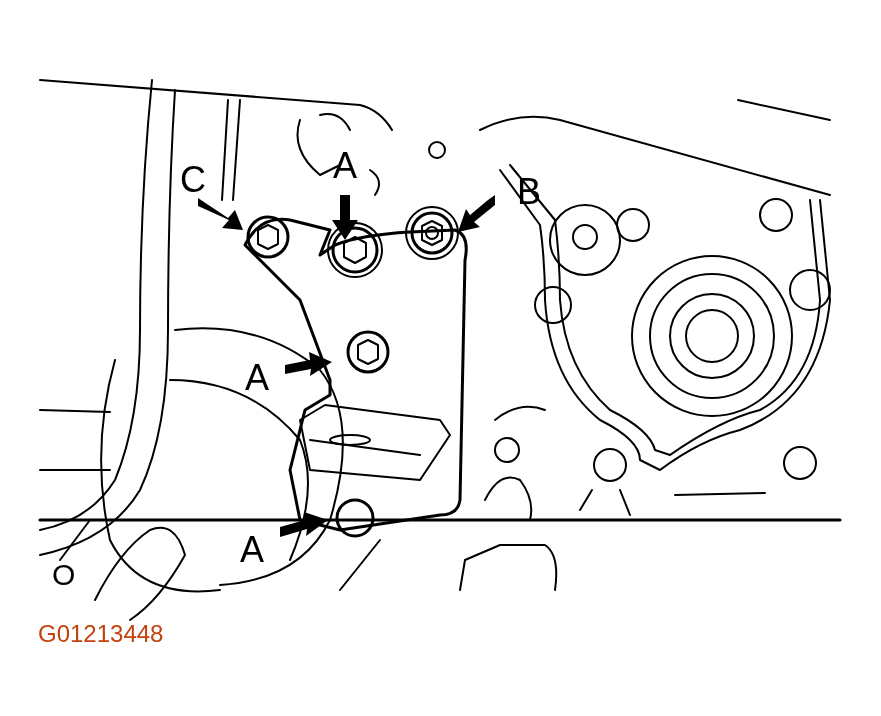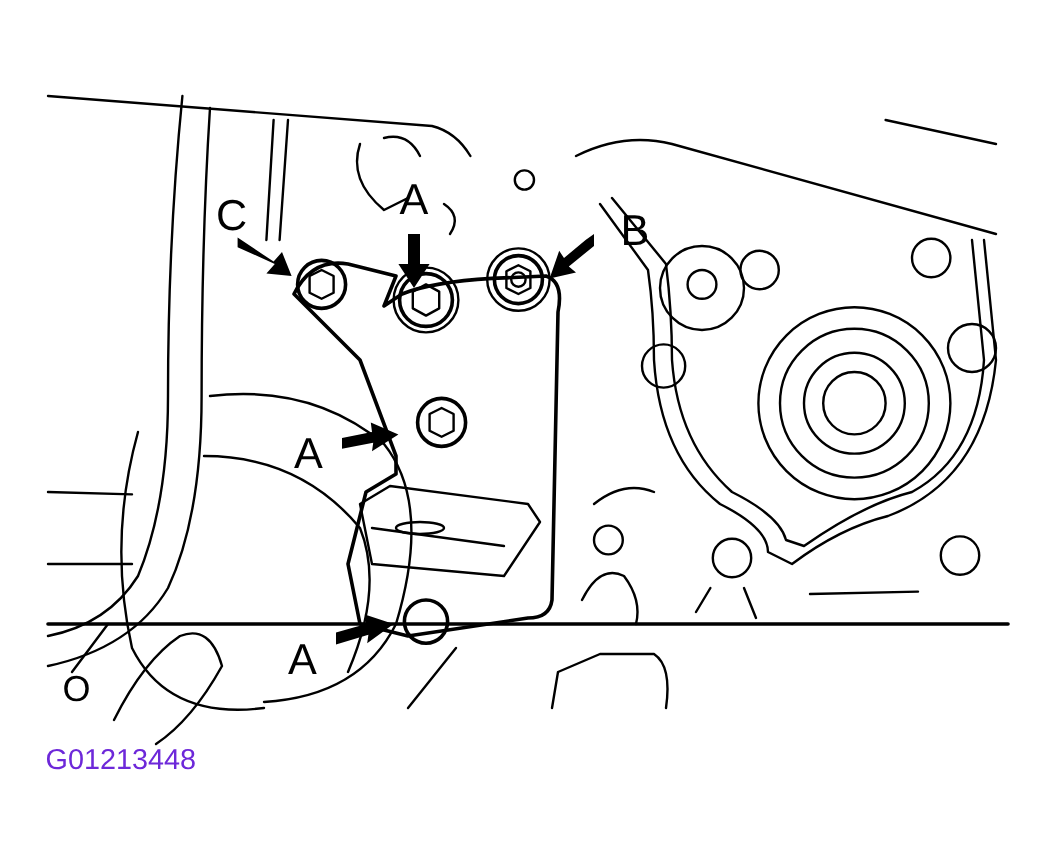--- a/index.html
+++ b/index.html
@@ -1,20 +1,20 @@
 <!DOCTYPE html>
 <html><head>
 <meta charset="utf-8">
 <style>
   html, body { margin: 0; padding: 0; background: #ffffff; }
   body { width: 881px; height: 716px; position: relative; overflow: hidden; font-family: "Liberation Sans", sans-serif; }
   .canvas { position: absolute; left: 0; top: 0; width: 881px; height: 716px; }
   svg { position: absolute; left: 0; top: 0; }
   .callout { position: absolute; font-family: "Liberation Sans", sans-serif; font-size: 36px; color: #000; line-height: 1; }
-  .fig-id { position: absolute; left: 38px; top: 620px; font-family: "Liberation Sans", sans-serif; font-size: 24px; color: #6d28d9; }
+  .fig-id { position: absolute; left: 38px; top: 620px; font-family: "Liberation Sans", sans-serif; font-size: 24px; color: #c2410c; }
 </style>
 </head>
 <body>
 
 <div class="canvas">
   <svg width="881" height="716" viewBox="0 0 881 716" fill="none" stroke="#000" stroke-width="2" stroke-linecap="round" stroke-linejoin="round">
 
     <path d="M40 80 L360 105 Q380 110 392 130"></path>
     <path d="M480 130 Q520 110 560 120 L830 195"></path>
     <path d="M738 100 L830 120"></path>

